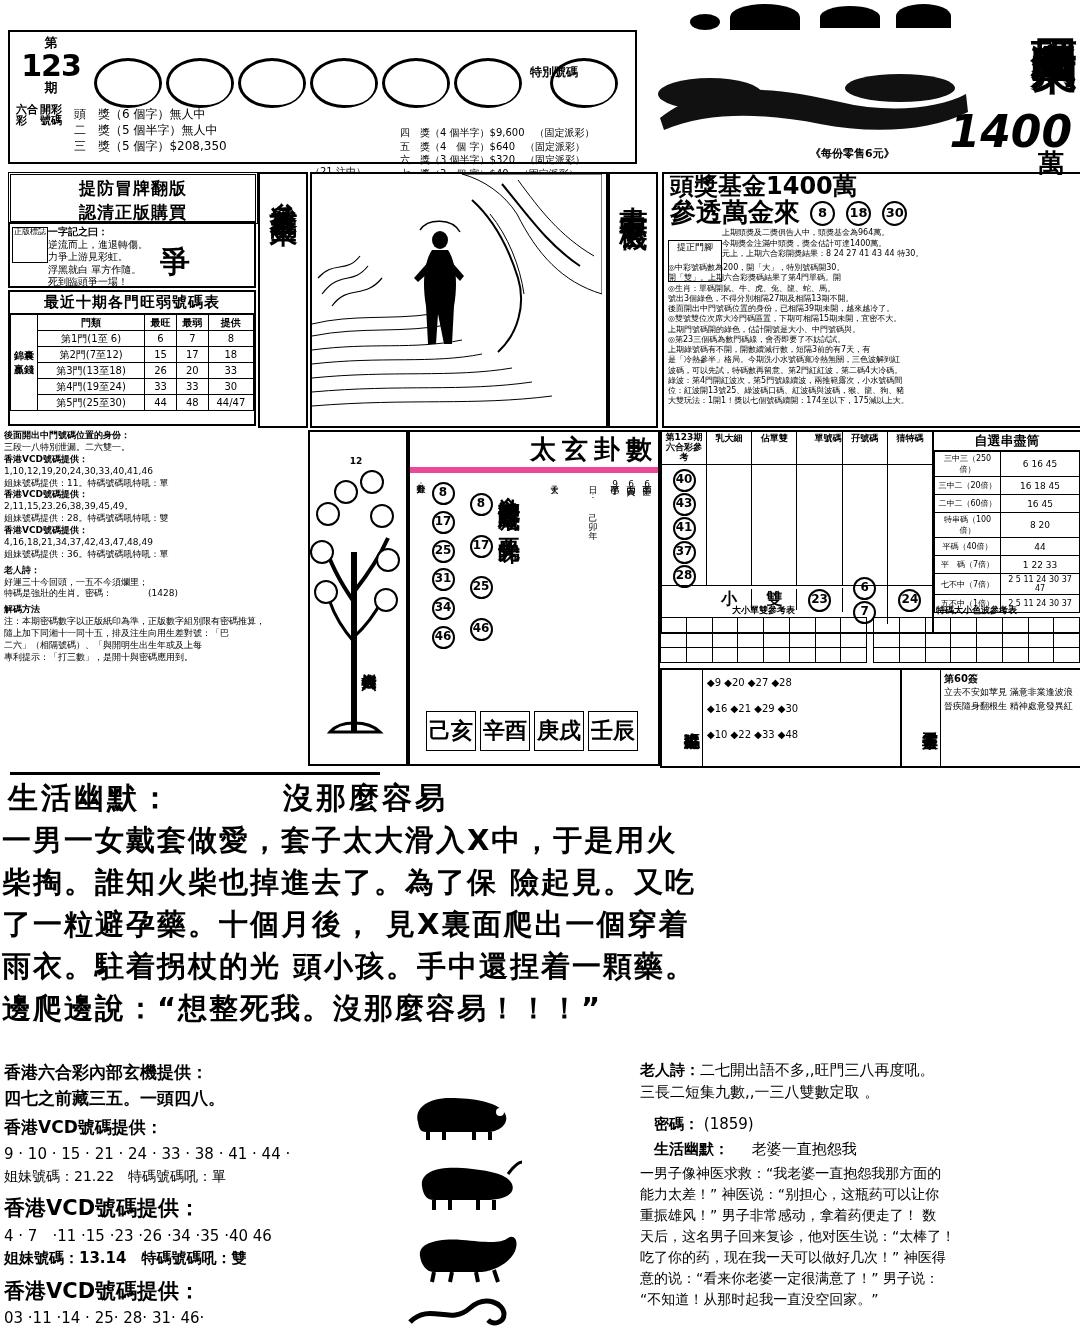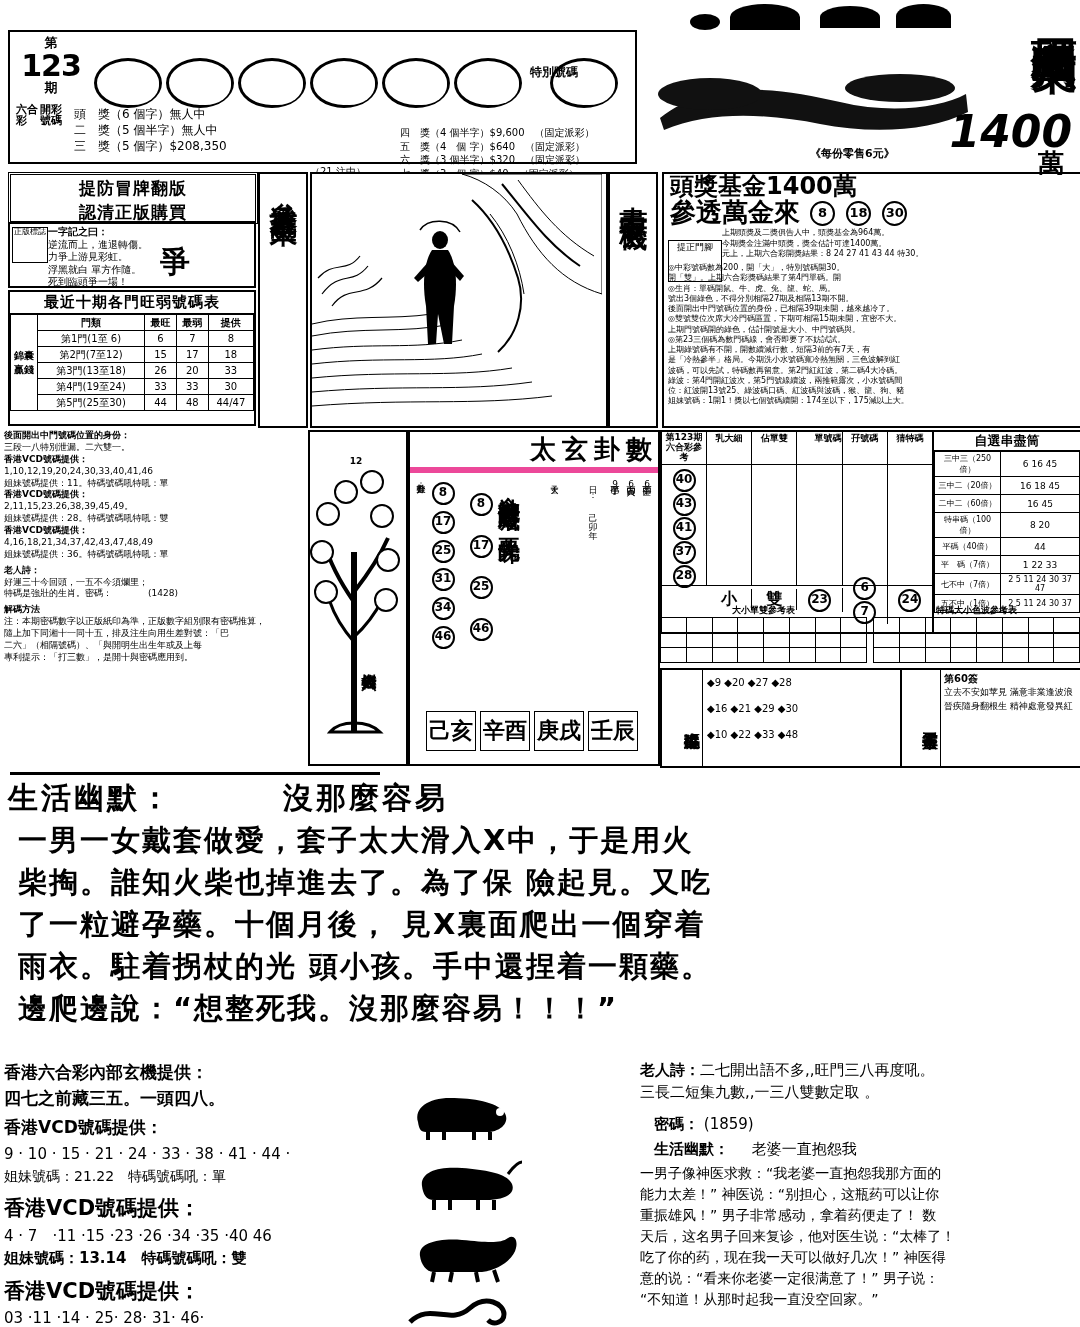--- a/index.html
+++ b/index.html
@@ -278,21 +278,21 @@
     <div>號出3個綠色，不得分別相隔27期及相隔13期不開。</div>
     <div>後面開出中門號碼位置的身份，已相隔39期未開，越來越冷了。</div>
     <div>◎雙號雙位次席大冷門碼區置，下期可相隔15期未開，宜密不大。</div>
     <div>上期門號碼開的綠色，估計開號是大小、中門號碼與。</div>
     <div>◎第23三個碼為數門碼線，會否即要了不妨試試。</div>
     <div>上期綠號碼有不開，開數續減行數，短隔3前的有7天，有</div>
     <div>是「冷熱參半」格局。今期洗小水號碼寬冷熱無關，三色波解到紅</div>
     <div>波碼，可以先試，特碼數再留意。第2門紅紅波，第二碼4大冷碼。</div>
     <div>綠波：第4門開紅波次，第5門號線續波，兩推範露次，小水號碼間</div>
     <div>位：紅波開13號25、綠波碼口碼、紅波碼與波碼，猴、龍、狗、豬</div>
-    <div>姐妹號碼：1開1！獎以七個號碼續開：174至以下，175減以上大。</div>
+    <div>大雙玩法：1開1！獎以七個號碼續開：174至以下，175減以上大。</div>
   </div>
 </div>
 
 <div id="ltext" class="abs">
   <div class="ln b">後面開出中門號碼位置的身份：</div>
   <div class="ln">三段一八特別泄漏。二六雙一。</div>
   <div class="ln b">香港VCD號碼提供：</div>
   <div class="ln">1,10,12,19,20,24,30,33,40,41,46</div>
   <div class="ln">姐妹號碼提供：11。特碼號碼吼特吼：單</div>
   <div class="ln b">香港VCD號碼提供：</div>
@@ -552,21 +552,21 @@
   </div>
 </div>
 
 <hr class="sep">
 
 <div id="humor" class="abs">
   <div style="display:flex;align-items:baseline;padding-left:8px">
     <div class="h1">生活幽默：</div>
     <div class="h1" style="margin-left:110px">沒那麼容易</div>
   </div>
-  <div style="padding-left:18px">
+  <div style="padding-left:2px">
     <div class="line">一男一女戴套做愛，套子太大滑入X中，于是用火</div>
     <div class="line" style="padding-left:0">柴掏。誰知火柴也掉進去了。為了保 險起見。又吃</div>
     <div class="line" style="padding-left:0">了一粒避孕藥。十個月後， 見X裏面爬出一個穿着</div>
     <div class="line" style="padding-left:0">雨衣。駐着拐杖的光 頭小孩。手中還捏着一顆藥。</div>
     <div class="line" style="padding-left:0">邊爬邊說：“想整死我。沒那麼容易！！！”</div>
   </div>
 </div>
 
 <div id="bl" class="abs">
   <div class="row b">香港六合彩內部玄機提供：</div>

